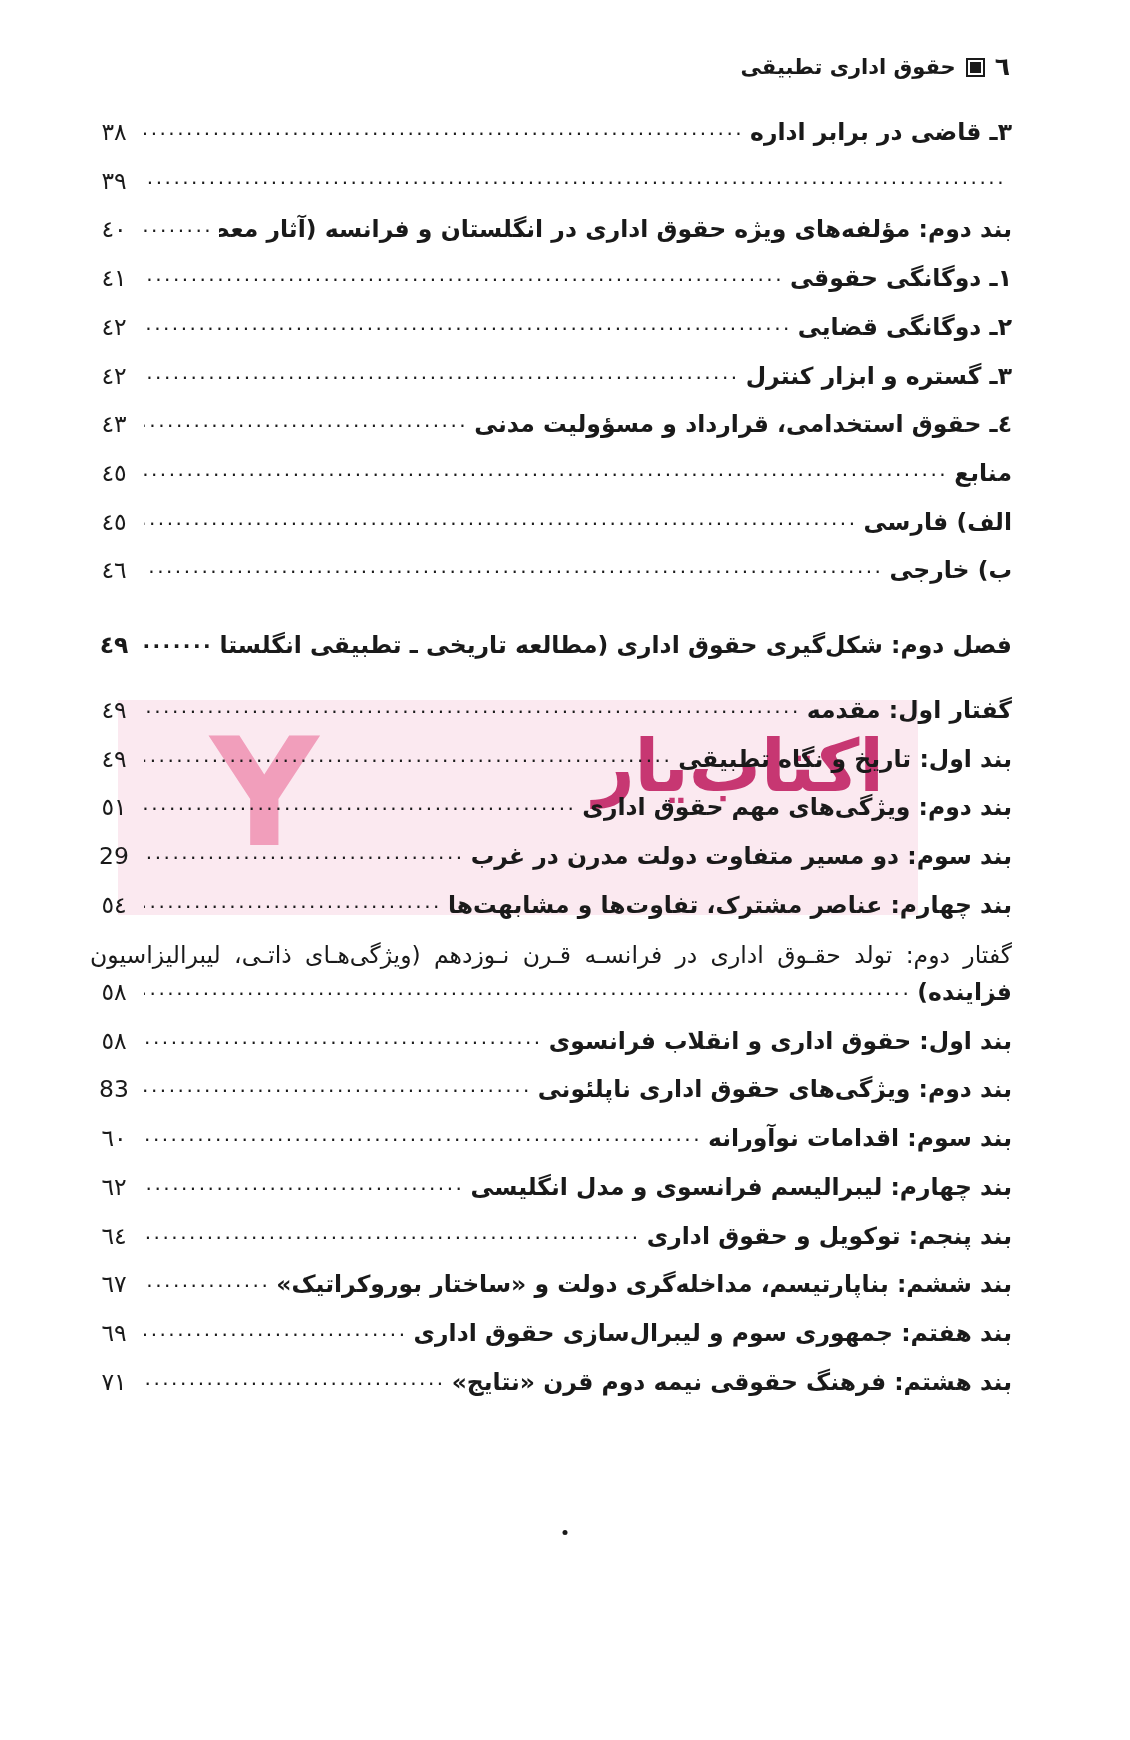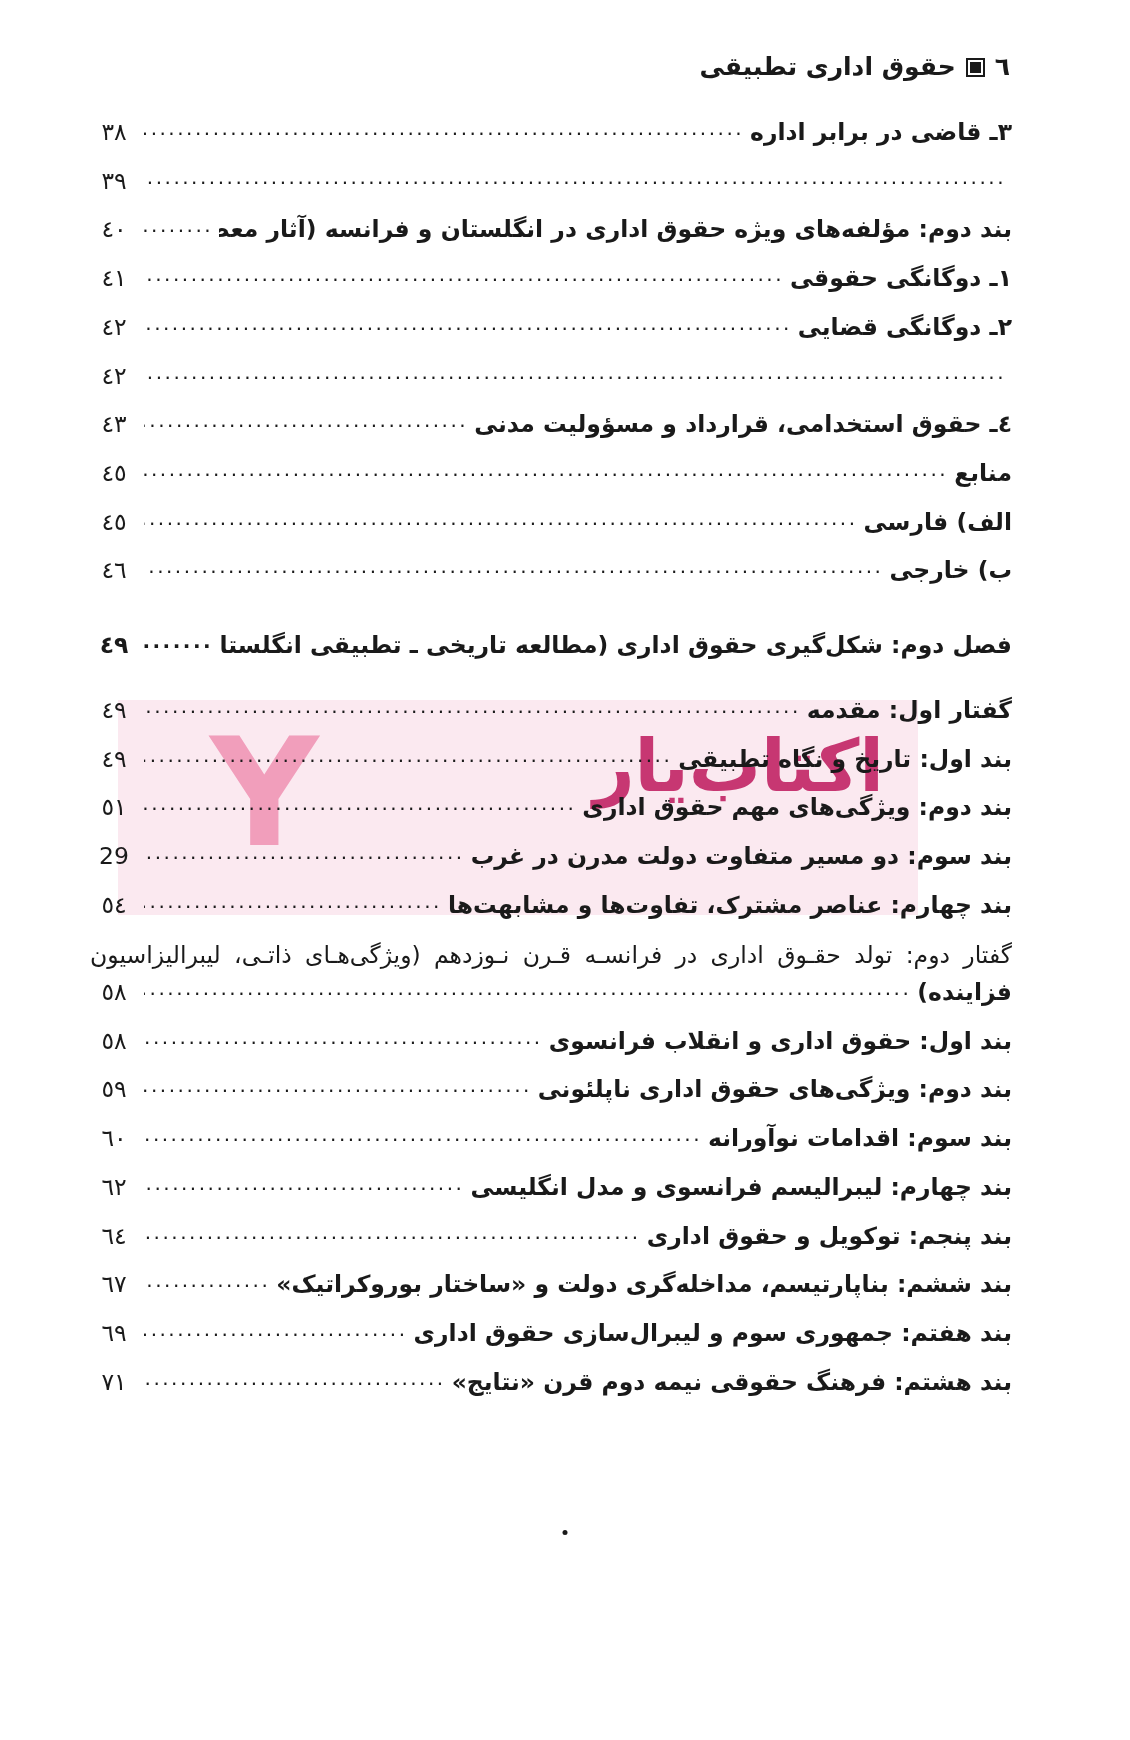--- a/index.html
+++ b/index.html
@@ -51,21 +51,21 @@
   .page-header .marker::after {
     content: "";
     position: absolute;
     left: 2px;
     top: 2px;
     right: 2px;
     bottom: 2px;
     background: #1a1a1a;
   }
   .page-header .htitle {
-    font-size: 25px;
+    font-size: 21px;
     font-weight: bold;
     margin-left: 19px;
   }
 
   
   .toc {
     position: relative;
     z-index: 2;
   }
   .toc-row {
@@ -211,20 +211,21 @@
         <span class="toc-label">۱ـ دوگانگی حقوقی</span>
         <span class="toc-dots">........................................................................................................</span>
         <span class="toc-page">٤۱</span>
       </div>
       <div class="toc-row">
         <span class="toc-label">۲ـ دوگانگی قضایی</span>
         <span class="toc-dots">........................................................................................................</span>
         <span class="toc-page">٤۲</span>
       </div>
       <div class="toc-row">
+        <span class="toc-label">۳ـ گستره و ابزار کنترل</span>
         <span class="toc-dots">........................................................................................................</span>
         <span class="toc-page">٤۲</span>
       </div>
       <div class="toc-row">
         <span class="toc-label">٤ـ حقوق استخدامی، قرارداد و مسؤولیت مدنی</span>
         <span class="toc-dots">........................................................................................................</span>
         <span class="toc-page">٤۳</span>
       </div>
       <div class="toc-row">
         <span class="toc-label">منابع</span>
@@ -282,21 +283,21 @@
         </div>
       </div>
       <div class="toc-row">
         <span class="toc-label">بند اول: حقوق اداری و انقلاب فرانسوی</span>
         <span class="toc-dots">........................................................................................................</span>
         <span class="toc-page">٥۸</span>
       </div>
       <div class="toc-row">
         <span class="toc-label">بند دوم: ویژگی‌های حقوق اداری ناپلئونی</span>
         <span class="toc-dots">........................................................................................................</span>
-        <span class="toc-page">٥۹</span>
+        <span class="toc-page">83</span>
       </div>
       <div class="toc-row">
         <span class="toc-label">بند سوم: اقدامات نوآورانه</span>
         <span class="toc-dots">........................................................................................................</span>
         <span class="toc-page">٦٠</span>
       </div>
       <div class="toc-row">
         <span class="toc-label">بند چهارم: لیبرالیسم فرانسوی و مدل انگلیسی</span>
         <span class="toc-dots">........................................................................................................</span>
         <span class="toc-page">٦۲</span>

